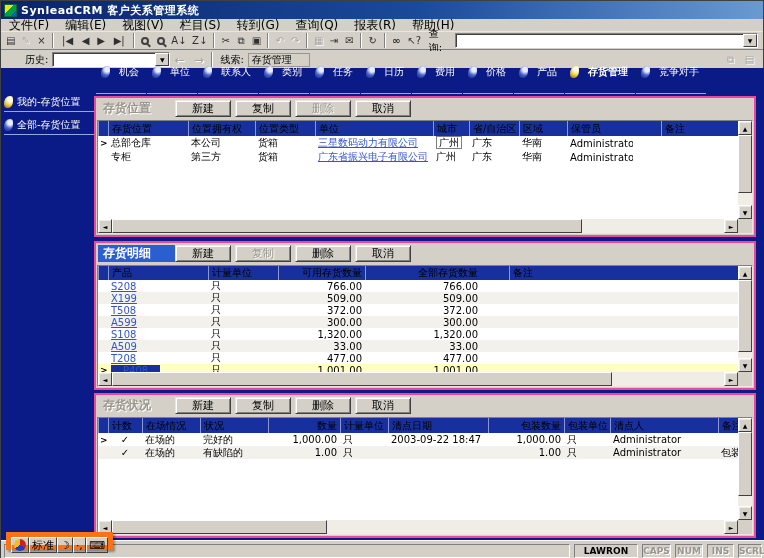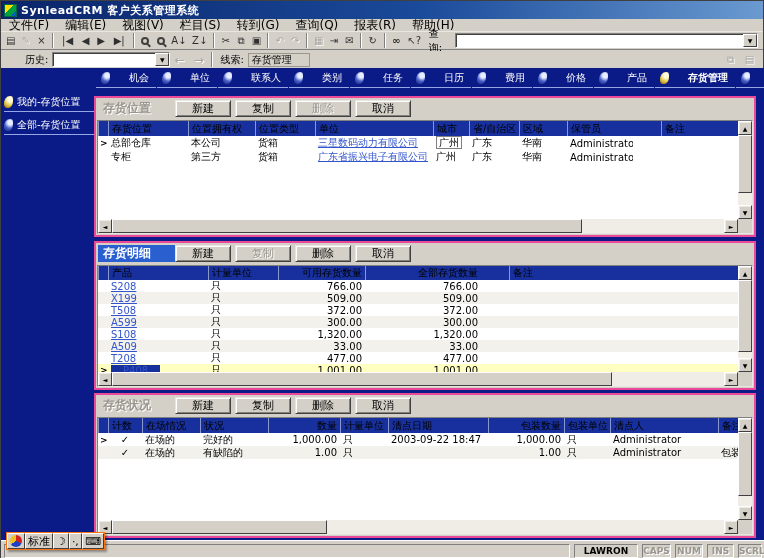--- a/index.html
+++ b/index.html
@@ -41,21 +41,21 @@
   .combo-history { width:118px; }
   .thread-box { width:62px; height:14px; background:#d4d0c8; border:1px solid #9a968e;
     font-size:10px; color:#000; padding-left:3px; line-height:12px; }
   .t2-right { margin-left:auto; margin-right:4px; display:flex; }
 
   
   .content { position:absolute; left:0; top:67px; width:764px; height:472px; background:#0a1a86; }
 
   
   .tabbar { position:absolute; left:0; top:0; width:100%; height:21px; display:flex; align-items:center; padding-left:95px; }
-  .tab { display:flex; align-items:center; gap:19px; padding:1px 7px 2px 5px; margin-right:1px;
+  .tab { display:flex; align-items:center; gap:9px; padding:1px 7px 14px 5px; margin-right:1px;
     border-bottom:1px solid #96a7e6; cursor:default; }
   .tab-label { color:#fff; font-size:10px; white-space:nowrap; }
   .crescent { width:9px; height:12px; border-radius:70% 30% 60% 40%;
     background:radial-gradient(circle at 68% 30%, #e8eeff 0 22%, #4a62c8 55%, #16247e); }
   .tab.active .crescent, .side-item.active .crescent {
     background:radial-gradient(circle at 68% 30%, #fffce0 0 22%, #e8c84a 55%, #8a6a00); }
   .tab.active .tab-label { font-weight:bold; }
 
   
   .side-item { position:absolute; left:3px; width:92px; display:flex; align-items:center; gap:4px;
@@ -118,21 +118,21 @@
     border-top:1px solid #fff; }
   .sb-panel { position:absolute; top:3px; height:14px; border:1px solid; border-color:#808080 #fff #fff #808080;
     font-size:9px; text-align:center; line-height:13px;font-weight:bold; }
   .sb-main { left:3px; width:566px; }
   .sb-user { left:573px; width:64px; font-weight:bold; color:#000; }
   .sb-ind { color:#9a968e; text-shadow:1px 1px 0 #fff; }
   .sb-caps{left:641px;width:29px}.sb-num{left:674px;width:28px}.sb-ins{left:706px;width:27px}.sb-scrl{left:737px;width:24px}
 
   
   .ime { position:absolute; left:5px; top:531px; height:18px; display:flex;
-    border:1px solid #f97316; background:#d4d0c8; box-shadow:2px 2px 2px rgba(0,0,0,0.35); }
+    border:5px solid #f97316; background:#d4d0c8; box-shadow:2px 2px 2px rgba(0,0,0,0.35); }
   .ime-cell { height:16px; border:1px solid; border-color:#fff #404040 #404040 #fff;
     display:flex; align-items:center; justify-content:center; padding:0 2px; font-size:11px; color:#000; }
   .ime-logo { width:12px; height:12px; border-radius:50%;
     background:conic-gradient(#d02020 0 33%, #2040c0 33% 66%, #f0c020 66%); }
 </style>
 </head>
 <body>
 
 <div class="window">
 

